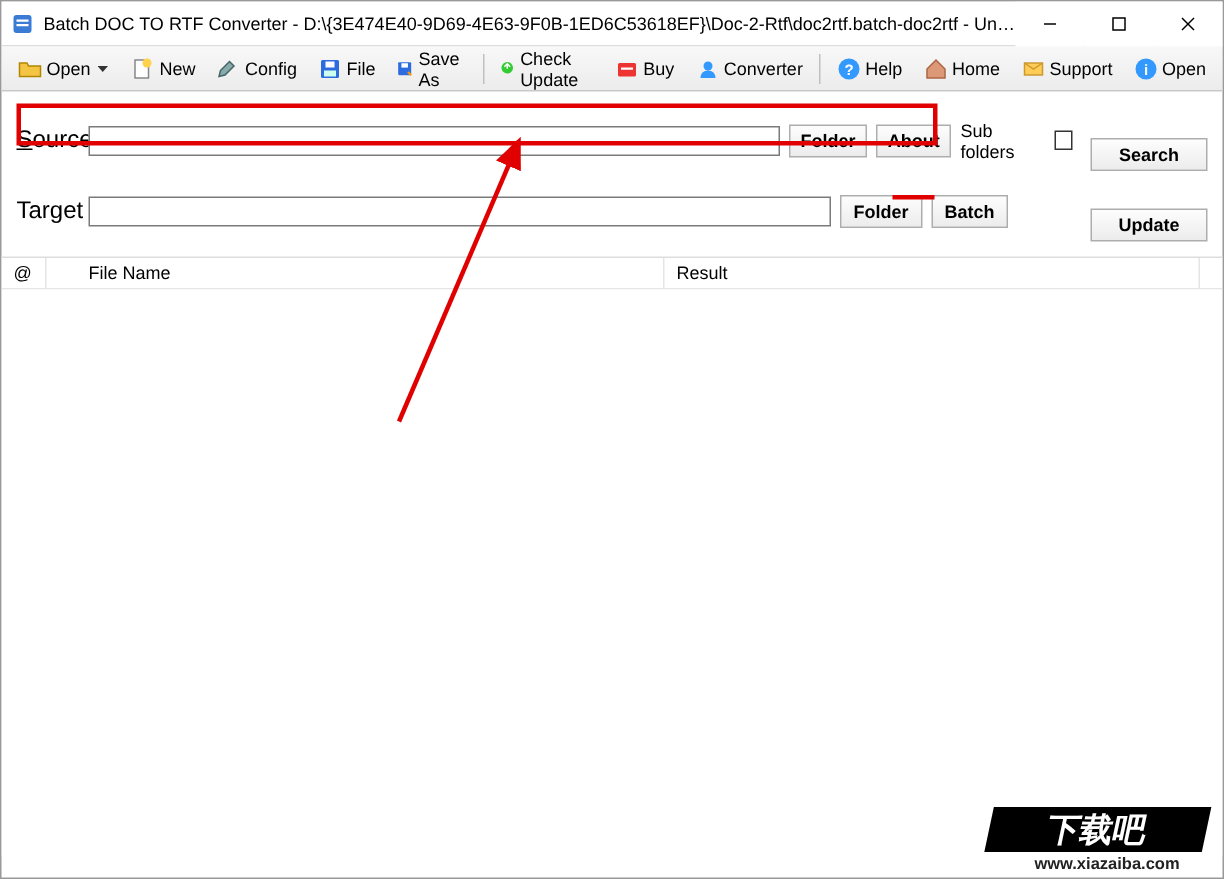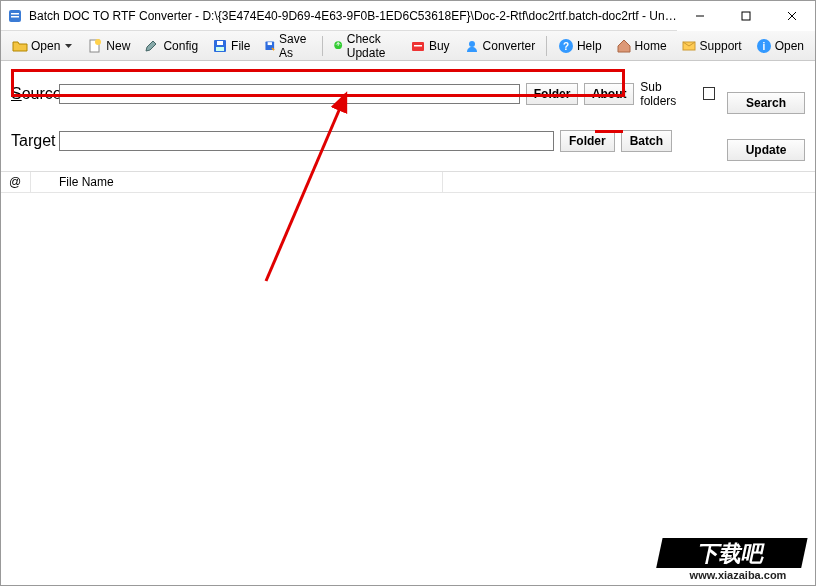--- a/index.html
+++ b/index.html
@@ -196,20 +196,21 @@
   <input class="txtbox" style="width: 495px;" value="">
   <button class="btn">Folder</button>
   <button class="btn">Batch</button>
   <span style="flex:1"></span>
   <button class="btn wide">Update</button>
 </div>
 
 <div class="listhead">
   <div class="colh" style="width:30px;">@</div>
   <div class="colh" style="width:392px;margin-left:20px;">File Name</div>
+  <div class="colh" style="width:357px;">Result</div>
 </div>
 <div class="listbody"></div>
 
 <div class="anno-box source-highlight"></div>
 
 <svg class="anno-line" style="left:230px; top:90px; width:200px; height:200px;">
   <defs>
       <marker id="ah" markerWidth="8" markerHeight="8" refX="6" refY="3" orient="auto">
         <path d="M0 0L7 3L0 6z" fill="#e00000"></path>
       </marker>

